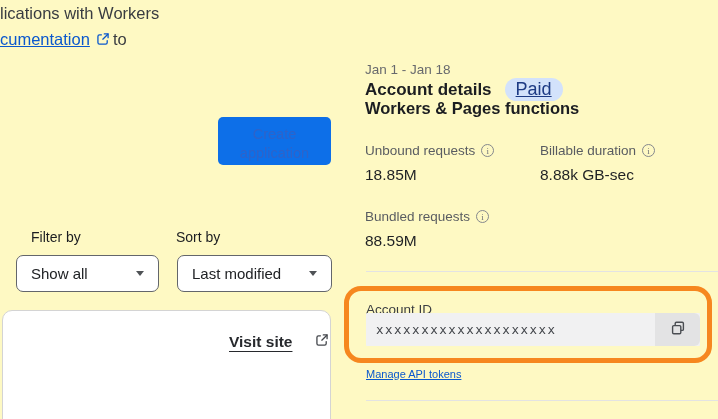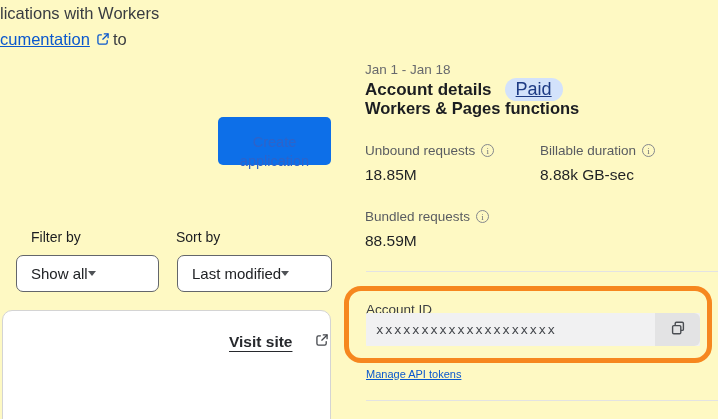--- a/index.html
+++ b/index.html
@@ -10,27 +10,27 @@
   .abs{position:absolute;}
   
   .intro{left:0;top:115;font-size:16.5px;line-height:26px;color:#393c41;white-space:nowrap;}
   .intro a{color:var(--link-blue,#0b58cd);text-decoration:underline;}
   .ext-icon{display:inline-block;vertical-align:-1px;margin:0 3px 0 6px;color:var(--link-blue,#0b58cd);}
   .create-btn{
     left:218;top:117;
     position:absolute;left:218px;top:117px;width:113px;height:48px;
     background:var(--accent-blue,#0d6fe8);border:none;border-radius:5px;
     color:var(--button-text-blue,#2e63c9);font-family:"Liberation Sans",sans-serif;
-    font-size:14.5px;font-weight:500;line-height:19px;cursor:pointer;padding:16px 8px;
+    font-size:14.5px;font-weight:500;line-height:19px;cursor:pointer;padding:8px 8px;
   }
   .field-label{font-size:14px;color:#1b1d20;}
   .dropdown{
     position:absolute;height:37px;background:#fff;
     border:1px solid var(--dropdown-border,#63666b);border-radius:7px;
-    display:flex;align-items:center;
+    display:flex;align-items:center;justify-content:space-between;
     padding:0 14px;font-size:15px;color:#202225;cursor:pointer;box-sizing:border-box;
   }
   .caret{width:0;height:0;border-left:4.5px solid transparent;border-right:4.5px solid transparent;border-top:5.5px solid #4f5256;}
   .card{
     left:2px;top:310px;width:329px;height:130px;position:absolute;
     background:#fff;border:1px solid var(--card-border,#d4d4d4);border-radius:10px;box-sizing:border-box;
   }
   .visit{left:229px;top:333px;position:absolute;display:flex;align-items:flex-start;gap:23px;cursor:pointer;}
   .visit .lbl{font-size:15.5px;font-weight:600;color:#27292d;text-decoration:underline;text-underline-offset:4px;}
   .visit .ico{color:#44474c;}

